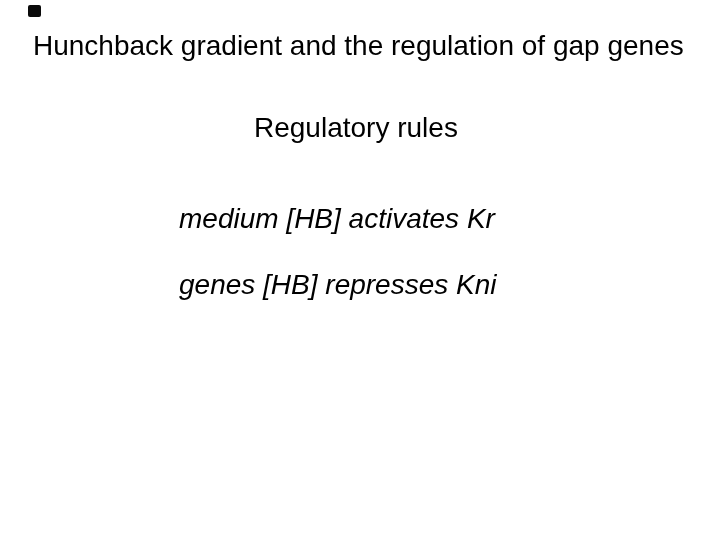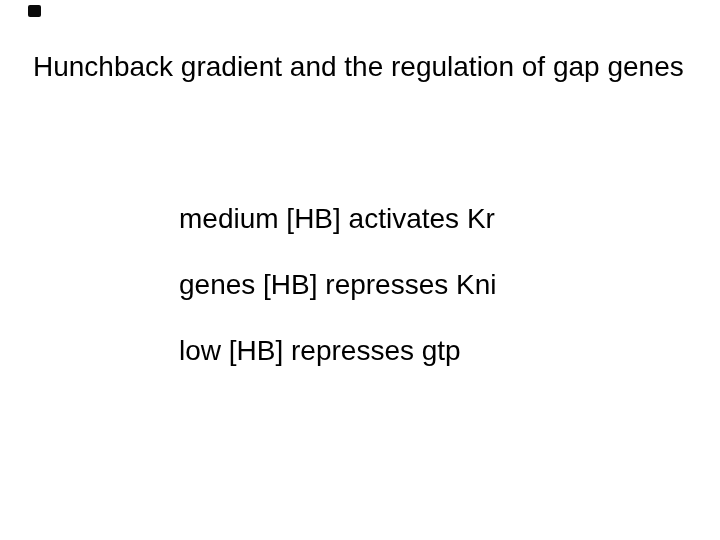--- a/index.html
+++ b/index.html
@@ -22,53 +22,53 @@
     border-radius: 2px;
   }
   .slide-title {
     position: absolute;
     left: 33px;
     top: 29px;
     font-size: 28px;
     line-height: 34px;
     white-space: nowrap;
     letter-spacing: 0;
-    margin-top: 21px;
   }
   .slide-subtitle {
     position: absolute;
     left: 254px;
     top: 111px;
     font-size: 28px;
     line-height: 34px;
     white-space: nowrap;
   }
   .rules-block {
     position: absolute;
     left: 179px;
     top: 202px;
   }
   .rule-line {
     font-size: 28px;
     line-height: 34px;
     height: 34px;
     margin-bottom: 32px;
     white-space: nowrap;
+    font-style: italic;
   }
   .rule-line:last-child { margin-bottom: 0; }
 </style>
 </head>
 <body>
 
 <div class="slide">
 
   <div class="corner-mark"></div>
 
   <div class="slide-title">Hunchback gradient and the regulation of gap genes</div>
 
+  <div class="slide-subtitle">Regulatory rules</div>
 
   <div class="rules-block">
     <div class="rule-line">medium [HB] activates Kr</div>
     <div class="rule-line">genes [HB] represses Kni</div>
-    <div class="rule-line">low [HB] represses gtp</div>
   </div>
 
 </div>
 
 </body></html>

